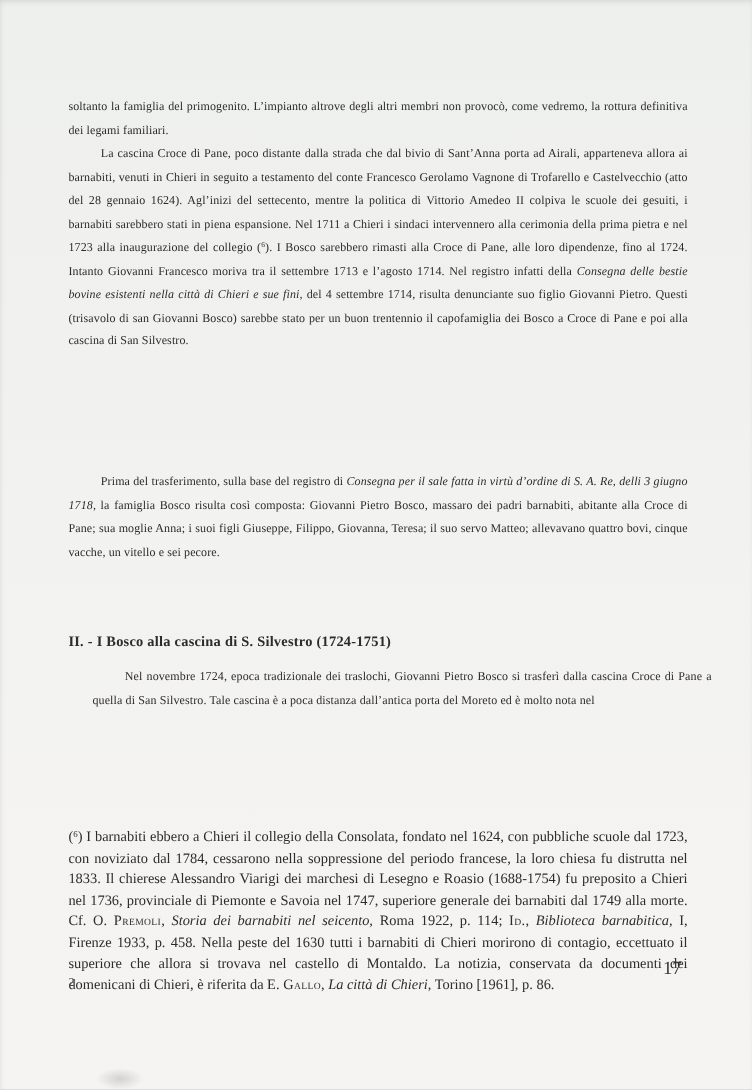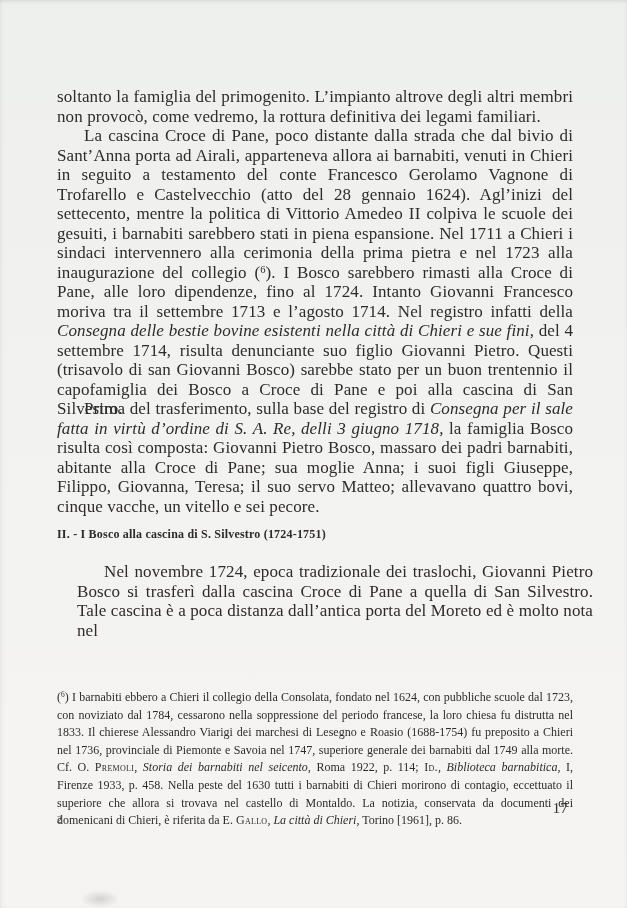--- a/index.html
+++ b/index.html
@@ -30,21 +30,21 @@
   }
   .block {
     position: absolute;
     left: 57px;
     width: 516px;
     text-align: justify;
     hyphens: auto;
     -webkit-hyphens: auto;
   }
   .body-text {
-    font-size: 17px;
+    font-size: 10px;
     line-height: 19.5px;
     letter-spacing: 0.1px;
   }
   .indent { text-indent: 27px; }
   .para-1 { top: 70px; }
   .para-2 { top: 109px; }
   .para-3 { top: 382px; }
   .section-heading {
     top: 514px;
     font-weight: bold;

